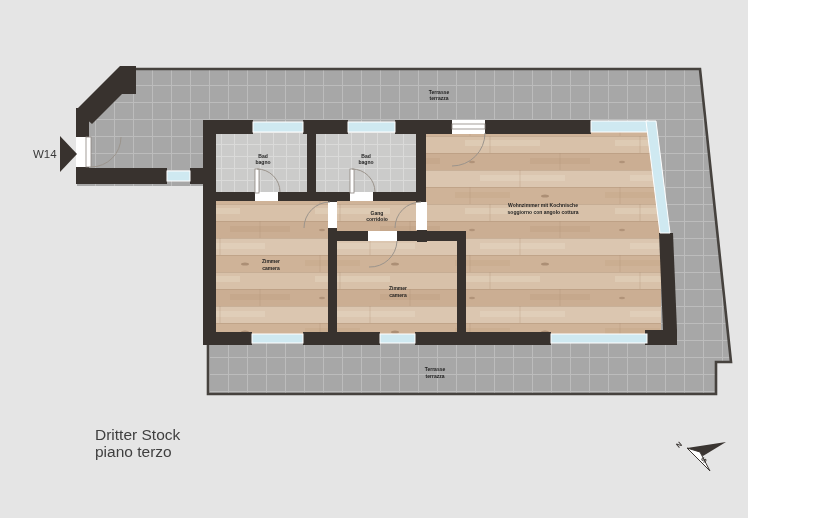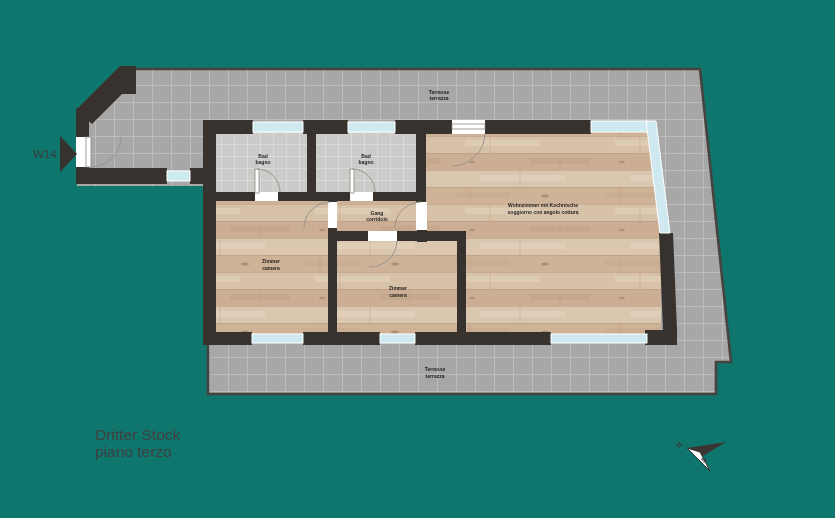--- a/index.html
+++ b/index.html
@@ -1,16 +1,16 @@
 <!DOCTYPE html>
 <html><head>
 <meta charset="utf-8">
 <style>
   html,body{margin:0;padding:0;background:#ffffff;}
-  .stage{position:relative;width:835px;height:518px;background:#0f766e;overflow:hidden;
+  .stage{position:relative;width:748px;height:518px;background:#e5e5e5;overflow:hidden;
          font-family:"Liberation Sans", sans-serif;}
   svg text{font-family:"Liberation Sans", sans-serif;}
   .room-label{font-size:5px;font-weight:bold;fill:#1d1d1d;text-anchor:middle;}
   .unit-label{font-size:11.5px;fill:#3a3a3a;}
   .title-line{font-size:15.5px;fill:#3f3f3f;}
   .compass-letter{font-size:7px;font-weight:bold;fill:#3a3532;}
   .wall{fill:#38322e;}
   .win{fill:#cfe9f1;stroke:#ffffff;stroke-width:1;}
   .doorgap{fill:#ffffff;}
   .leaf{fill:#ffffff;stroke:#8d867f;stroke-width:0.8;}

